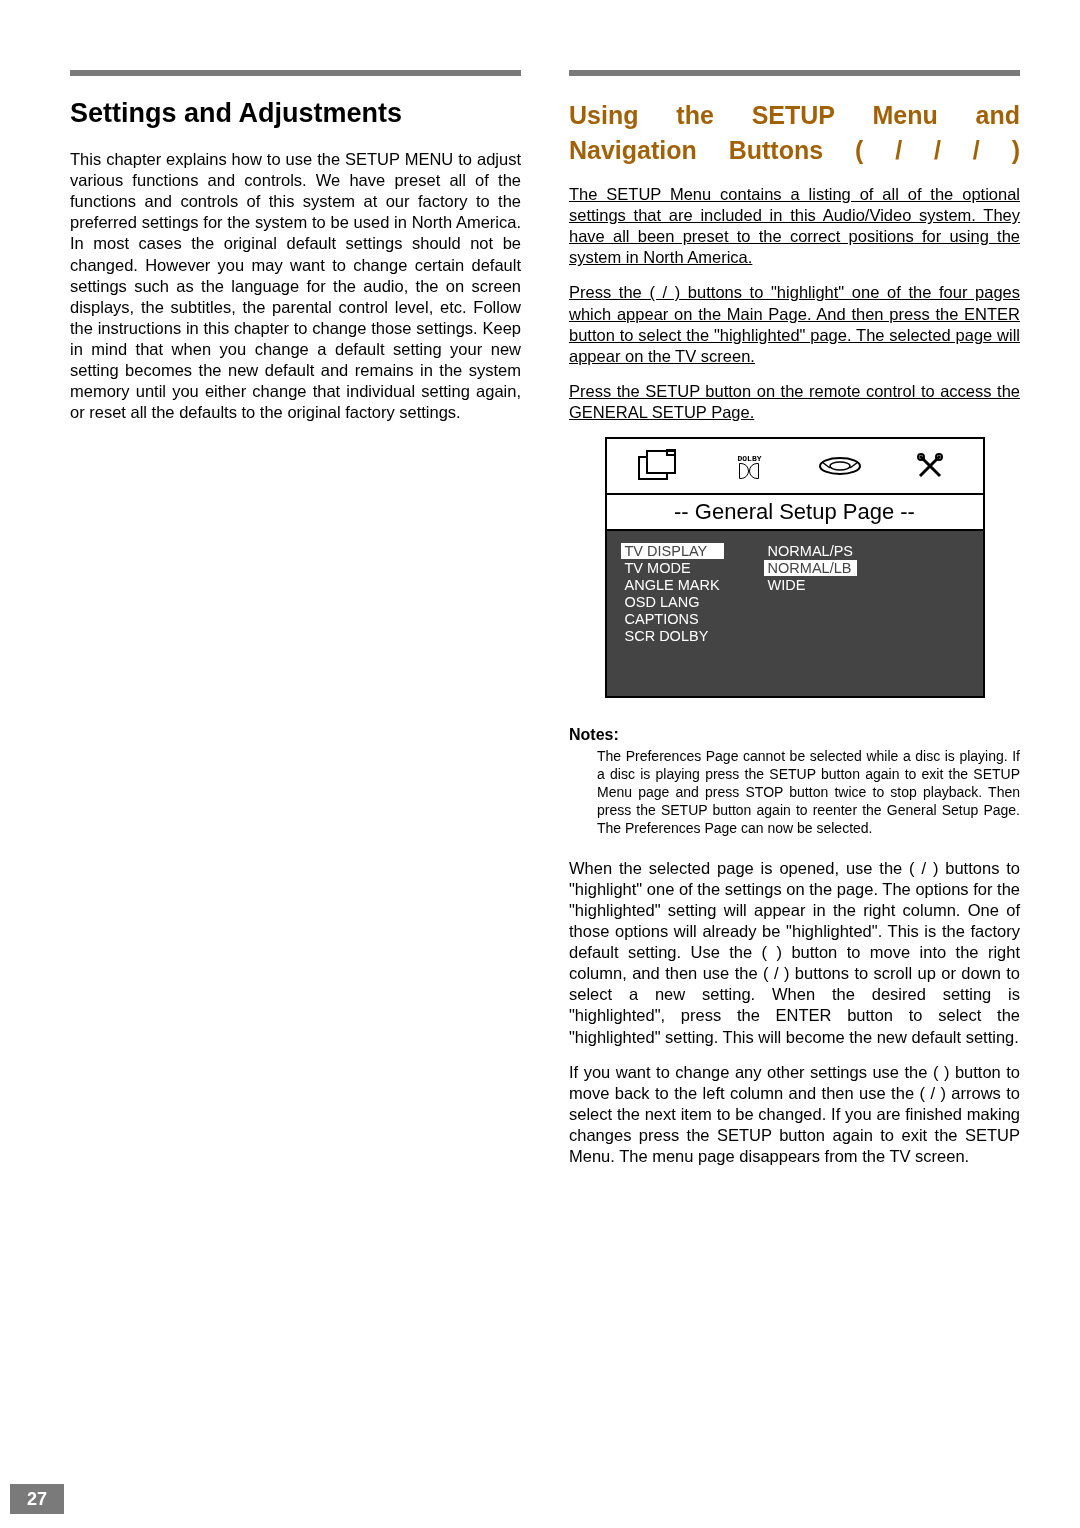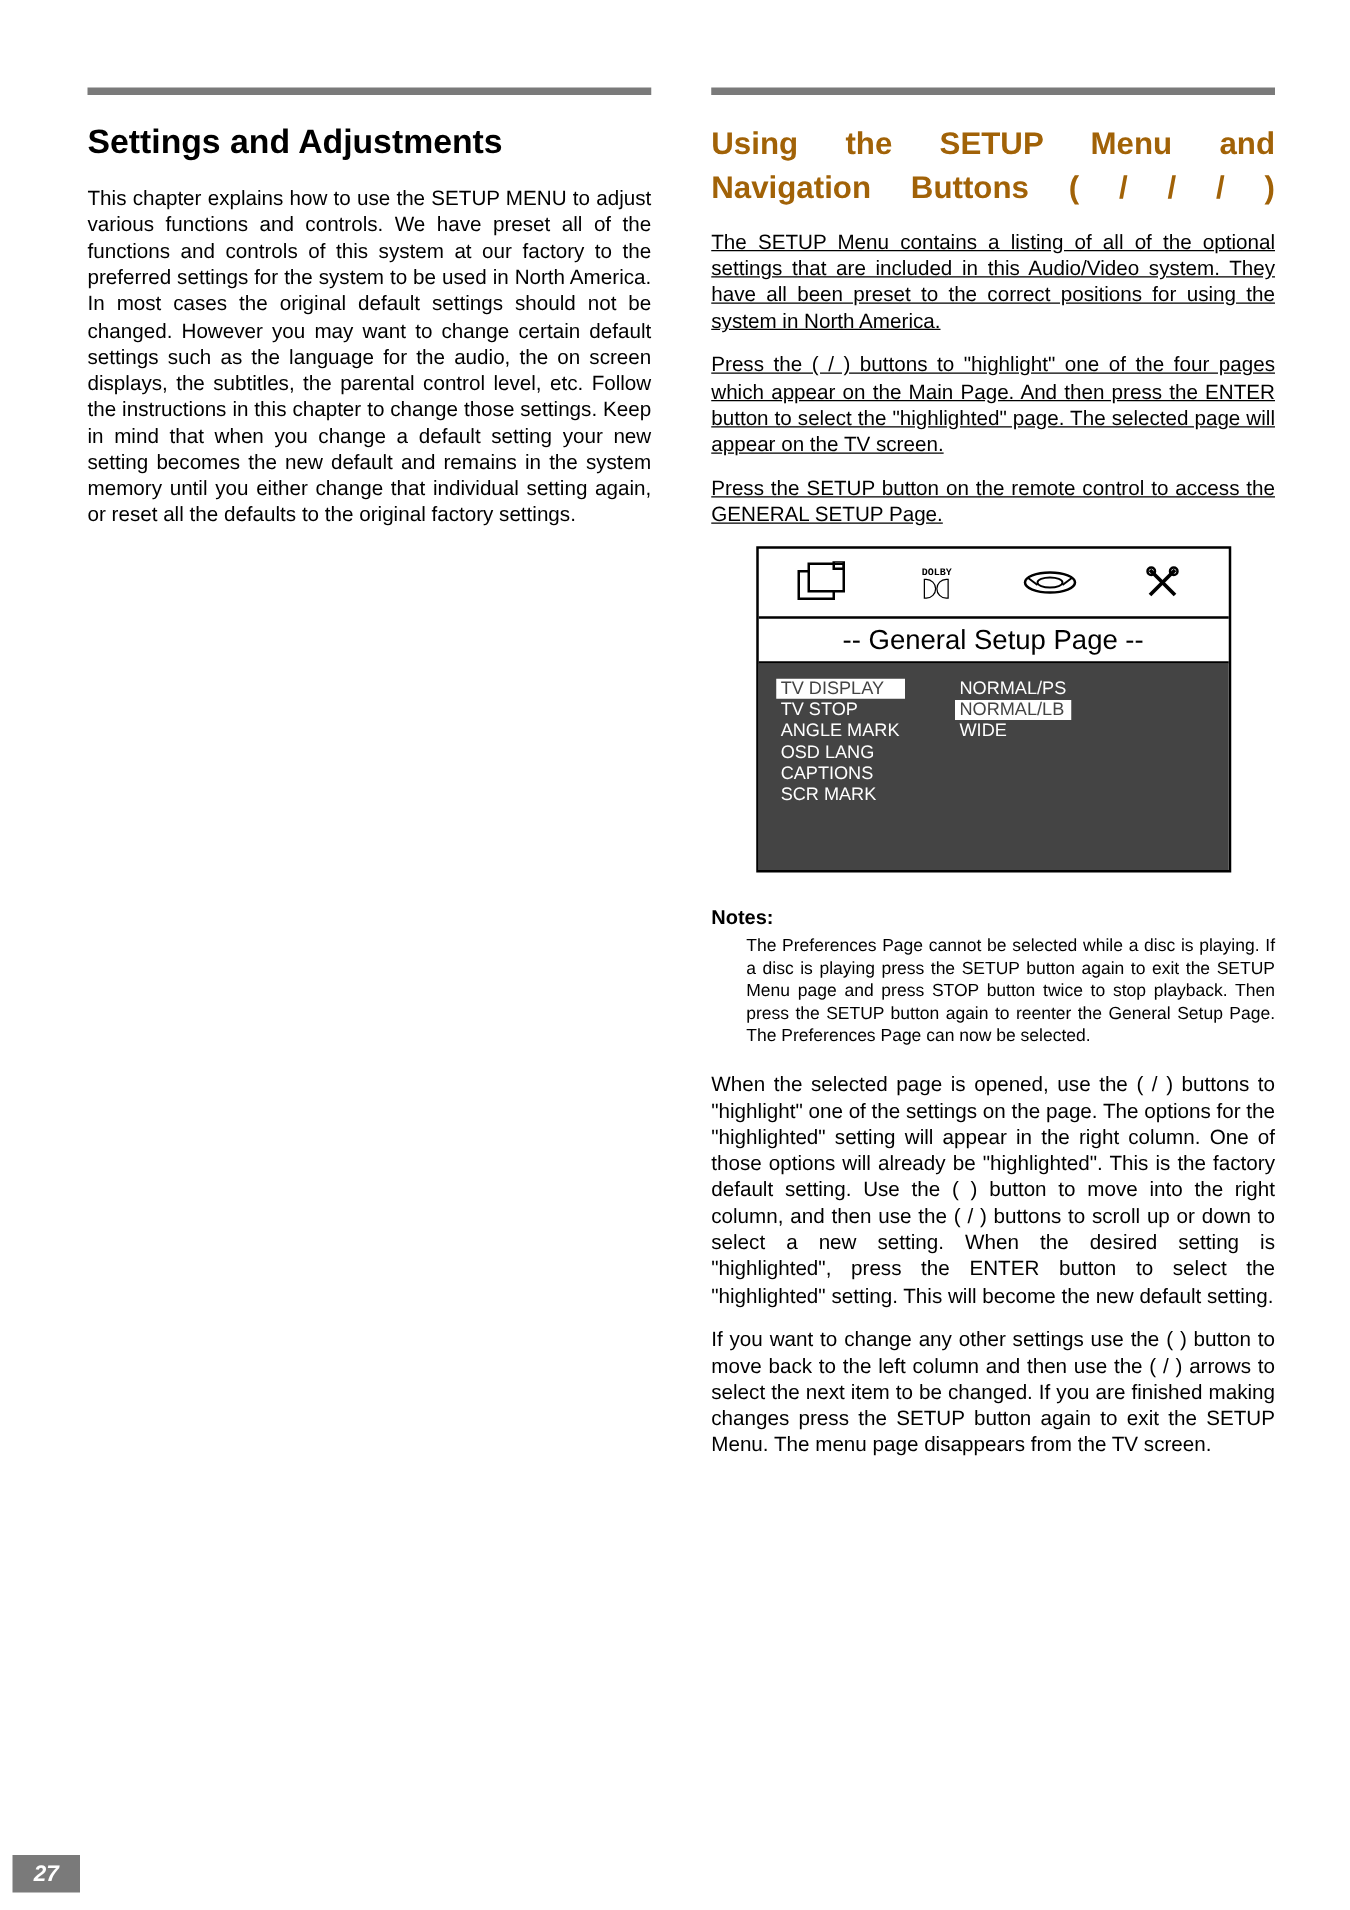--- a/index.html
+++ b/index.html
@@ -128,21 +128,20 @@
   .ic-pref { width:28px; height:28px; }
   
   .pagenum {
     position: absolute;
     left: 10px;
     bottom: 14px;
     width: 54px;
     height: 30px;
     background: #7a7a7a;
     color: #fff;
-    font-style: italic;
     font-weight: bold;
     font-size: 18px;
     display: flex;
     align-items: center;
     justify-content: center;
   }
 </style>
 </head>
 <body>
 
@@ -194,25 +193,25 @@
             <line x1="4" y1="4" x2="24" y2="24" stroke="#000" stroke-width="3"></line>
             <circle cx="5" cy="5" r="3" fill="none" stroke="#000" stroke-width="2"></circle>
             <circle cx="23" cy="5" r="3" fill="none" stroke="#000" stroke-width="2"></circle>
           </svg>
         </div>
       </div>
       <div class="osd-title">-- General Setup Page --</div>
       <div class="osd-body">
         <div class="osd-left" id="osd-left">
             <span class="osd-hl">TV DISPLAY</span>
-            <span class="osd-item">TV STOP</span>
+            <span class="osd-item">TV MODE</span>
             <span class="osd-item">ANGLE MARK</span>
             <span class="osd-item">OSD LANG</span>
             <span class="osd-item">CAPTIONS</span>
-            <span class="osd-item">SCR MARK</span>
+            <span class="osd-item">SCR DOLBY</span>
           </div>
         <div class="osd-right" id="osd-right">
             <span class="osd-item">NORMAL/PS</span>
             <span class="osd-hl">NORMAL/LB</span>
             <span class="osd-item">WIDE</span>
           </div>
       </div>
     </div>
 
     <div class="notes-heading">Notes:</div>

